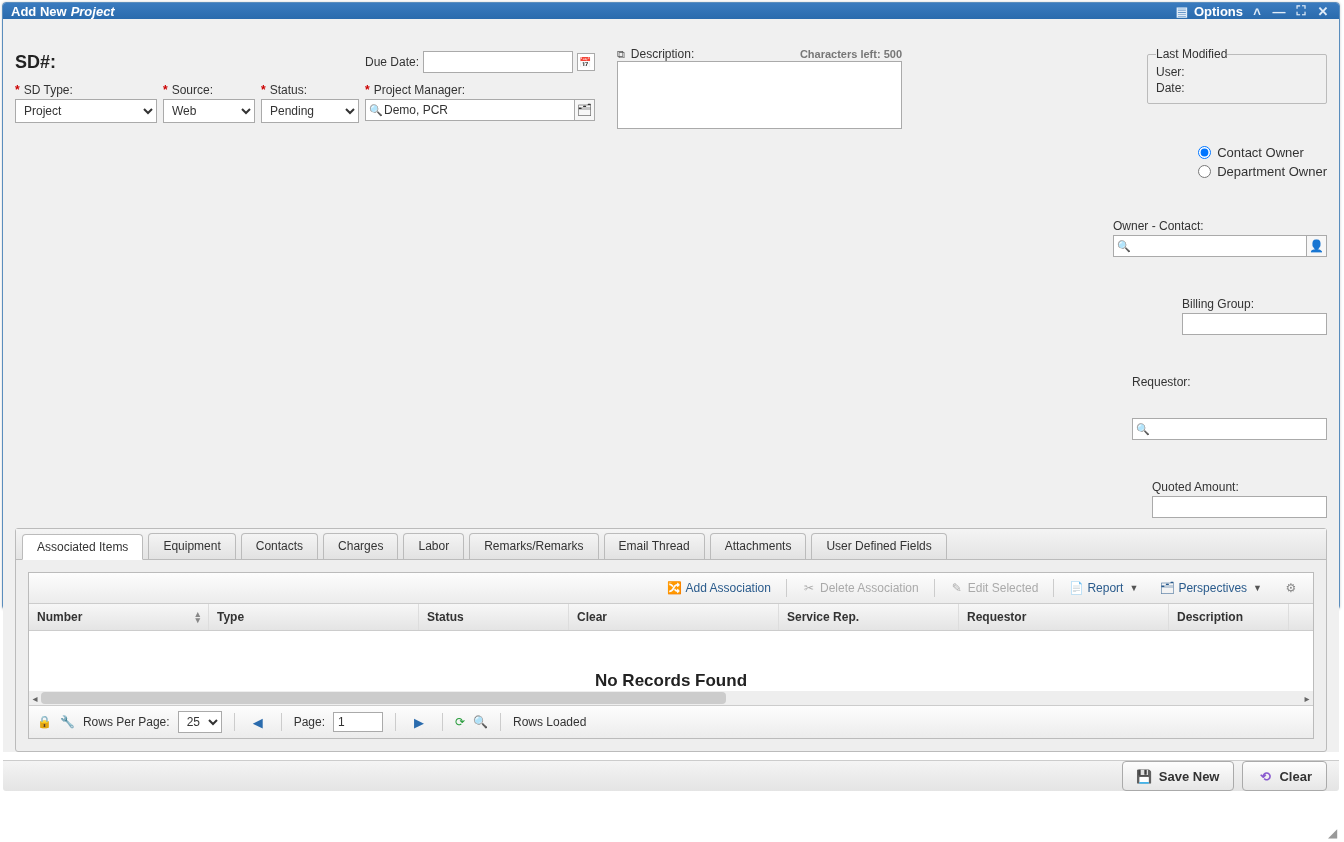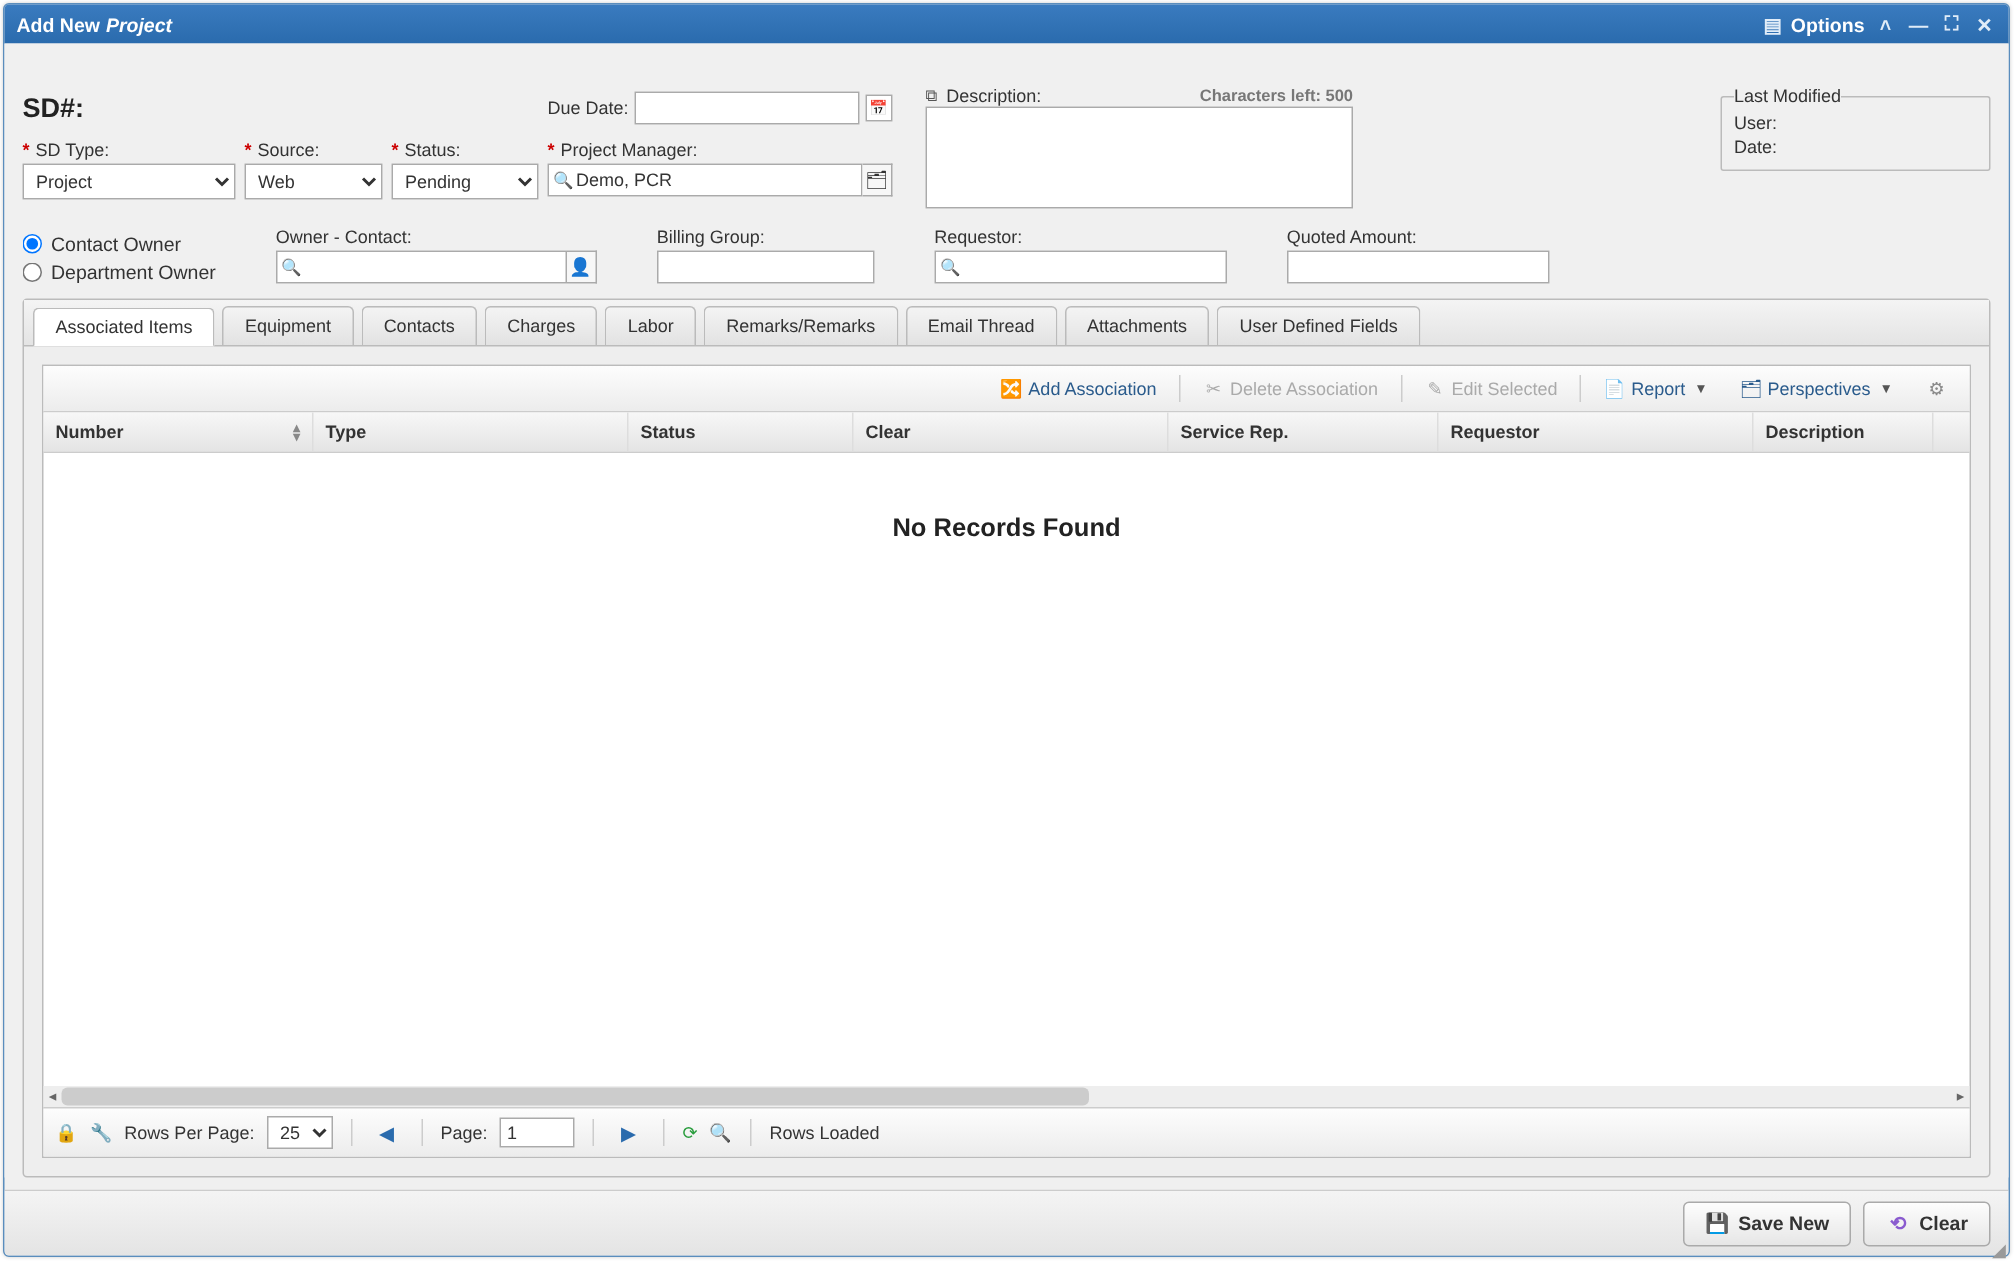--- a/index.html
+++ b/index.html
@@ -7,21 +7,21 @@
   font-family: Arial, Helvetica, sans-serif;
   background: #fff;
   font-size: 12px;
   color: #333;
   width: 1344px;
   height: 842px;
   overflow: hidden;
 }
 .window {
   width: 1338px;
-  height: 836px;
+  height: 608px;
   margin: 2px;
   border: 1px solid #5a8dbd;
   border-radius: 4px;
   background: #f0f0f0;
   display: flex;
   flex-direction: column;
   box-shadow: 0 0 3px rgba(0,0,0,.2);
 }
 .titlebar {
   height: 26px;
@@ -60,21 +60,21 @@
 .cal-icon { width:18px; height:18px; border:1px solid #aaa; background:#fff; display:inline-flex; align-items:center; justify-content:center; cursor:pointer; font-size:10px; }
 
 .row2 { display:flex; gap:6px; margin-top:6px; }
 
 .desc-area { display:flex; flex-direction:column; margin-left:6px; }
 .desc-header { display:flex; align-items:center; gap:6px; }
 .chars-left { margin-left:auto; font-size:11px; color:#777; font-weight:bold; }
 .popout-icon { font-size:11px; color:#555; cursor:pointer; }
 .lastmod-row { font-size:12px; color:#333; margin-top:2px; }
 
-.row3 { display:flex; gap:40px; margin-top:12px; align-items:flex-end; }
+.row3 { display:flex; gap:40px; margin-top:12px; align-items:flex-end;flex-direction:column; }
 .owner-radios { display:flex; flex-direction:column; gap:4px; margin-top:4px; }
 .owner-radios label { display:flex; align-items:center; gap:6px; font-size:13px; color:#333; }
 
 .tabs-panel { margin-top:10px; border:1px solid #bbb; border-radius:3px; background:#eee; flex:1; display:flex; flex-direction:column; }
 .tabs { display:flex; gap:5px; padding:4px 6px 0; background:linear-gradient(#f4f4f4,#e4e4e4); border-bottom:1px solid #bbb; }
 .tab { padding:5px 14px; border:1px solid #bbb; border-bottom:none; border-radius:4px 4px 0 0; background:linear-gradient(#f4f4f4,#e2e2e2); cursor:pointer; font-size:12px; color:#333; }
 .tab.active { background:#fff; font-weight:normal; position:relative; top:1px; border-bottom:1px solid #fff; }
 
 .grid-wrap { flex:1; margin:12px; border:1px solid #bbb; background:#fff; display:flex; flex-direction:column; }
 
@@ -221,21 +221,21 @@
             <span class="mag">🔍</span>
             <input type="text" style="width: 100%;">
           </div>
           <span class="user-plus">👤</span>
         </div>
       </div>
       <div class="field-group" style="width:145px;">
         <span class="field-label">Billing Group:</span>
         <input type="text" style="">
       </div>
-      <div class="field-group" style="width:195px;">
+      <div class="field-group" style="width:195px;gap:27px;">
         <span class="field-label">Requestor:</span>
         <div class="search-input">
           <span class="mag">🔍</span>
           <input type="text" style="width: 100%;">
         </div>
       </div>
       <div class="field-group" style="width:175px;">
         <span class="field-label">Quoted Amount:</span>
         <input type="text" style="">
       </div>

